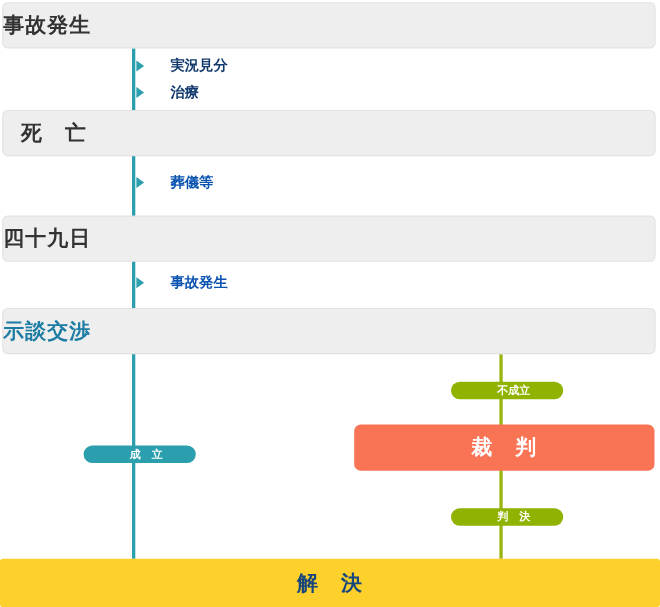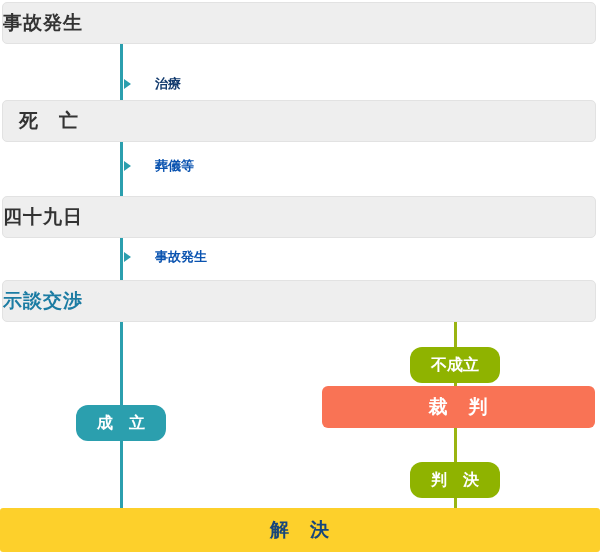--- a/index.html
+++ b/index.html
@@ -81,29 +81,30 @@
   .step-label.blue{color:var(--step-blue);}
   .step-inspection{top:50px;}
   .step-treatment{top:74px;text-align:center;}
   .step-funeral{top:156px;}
   .step-compensation{top:247px;}
 
   
   .badge{
     position:absolute;
     width:90px;
-    height:36px;
+    height:16px;
     border-radius:12px;
     display:flex;
     align-items:center;
     justify-content:center;
     color:#ffffff;
-    font-size:16px;
+    font-size:10px;
     font-weight:bold;
     z-index:4;
+    padding-left:12px;
   }
   .badge-settled{left:76px;top:405px;background:var(--teal);}
   .badge-not-settled{left:410px;top:347px;background:var(--olive-badge);}
   .badge-judgment{left:410px;top:462px;background:var(--olive-badge);}
 
   
   .trial-bar{
     position:absolute;
     left:322px;top:386px;
     width:273px;height:42px;
@@ -145,20 +146,24 @@
 
 <div class="flowchart">
 
   <div class="line line-teal"></div>
   <div class="line line-olive"></div>
 
   <div class="stage stage-accident">
     <span class="stage-label">事故発生</span>
   </div>
 
+  <div class="step step-inspection">
+    <span class="tri"></span>
+    <span class="step-label dark">実況見分</span>
+  </div>
 
   <div class="step step-treatment">
     <span class="tri"></span>
     <span class="step-label dark">治療</span>
   </div>
 
   <div class="stage stage-death">
     <span class="stage-label">死　亡</span>
   </div>
 

